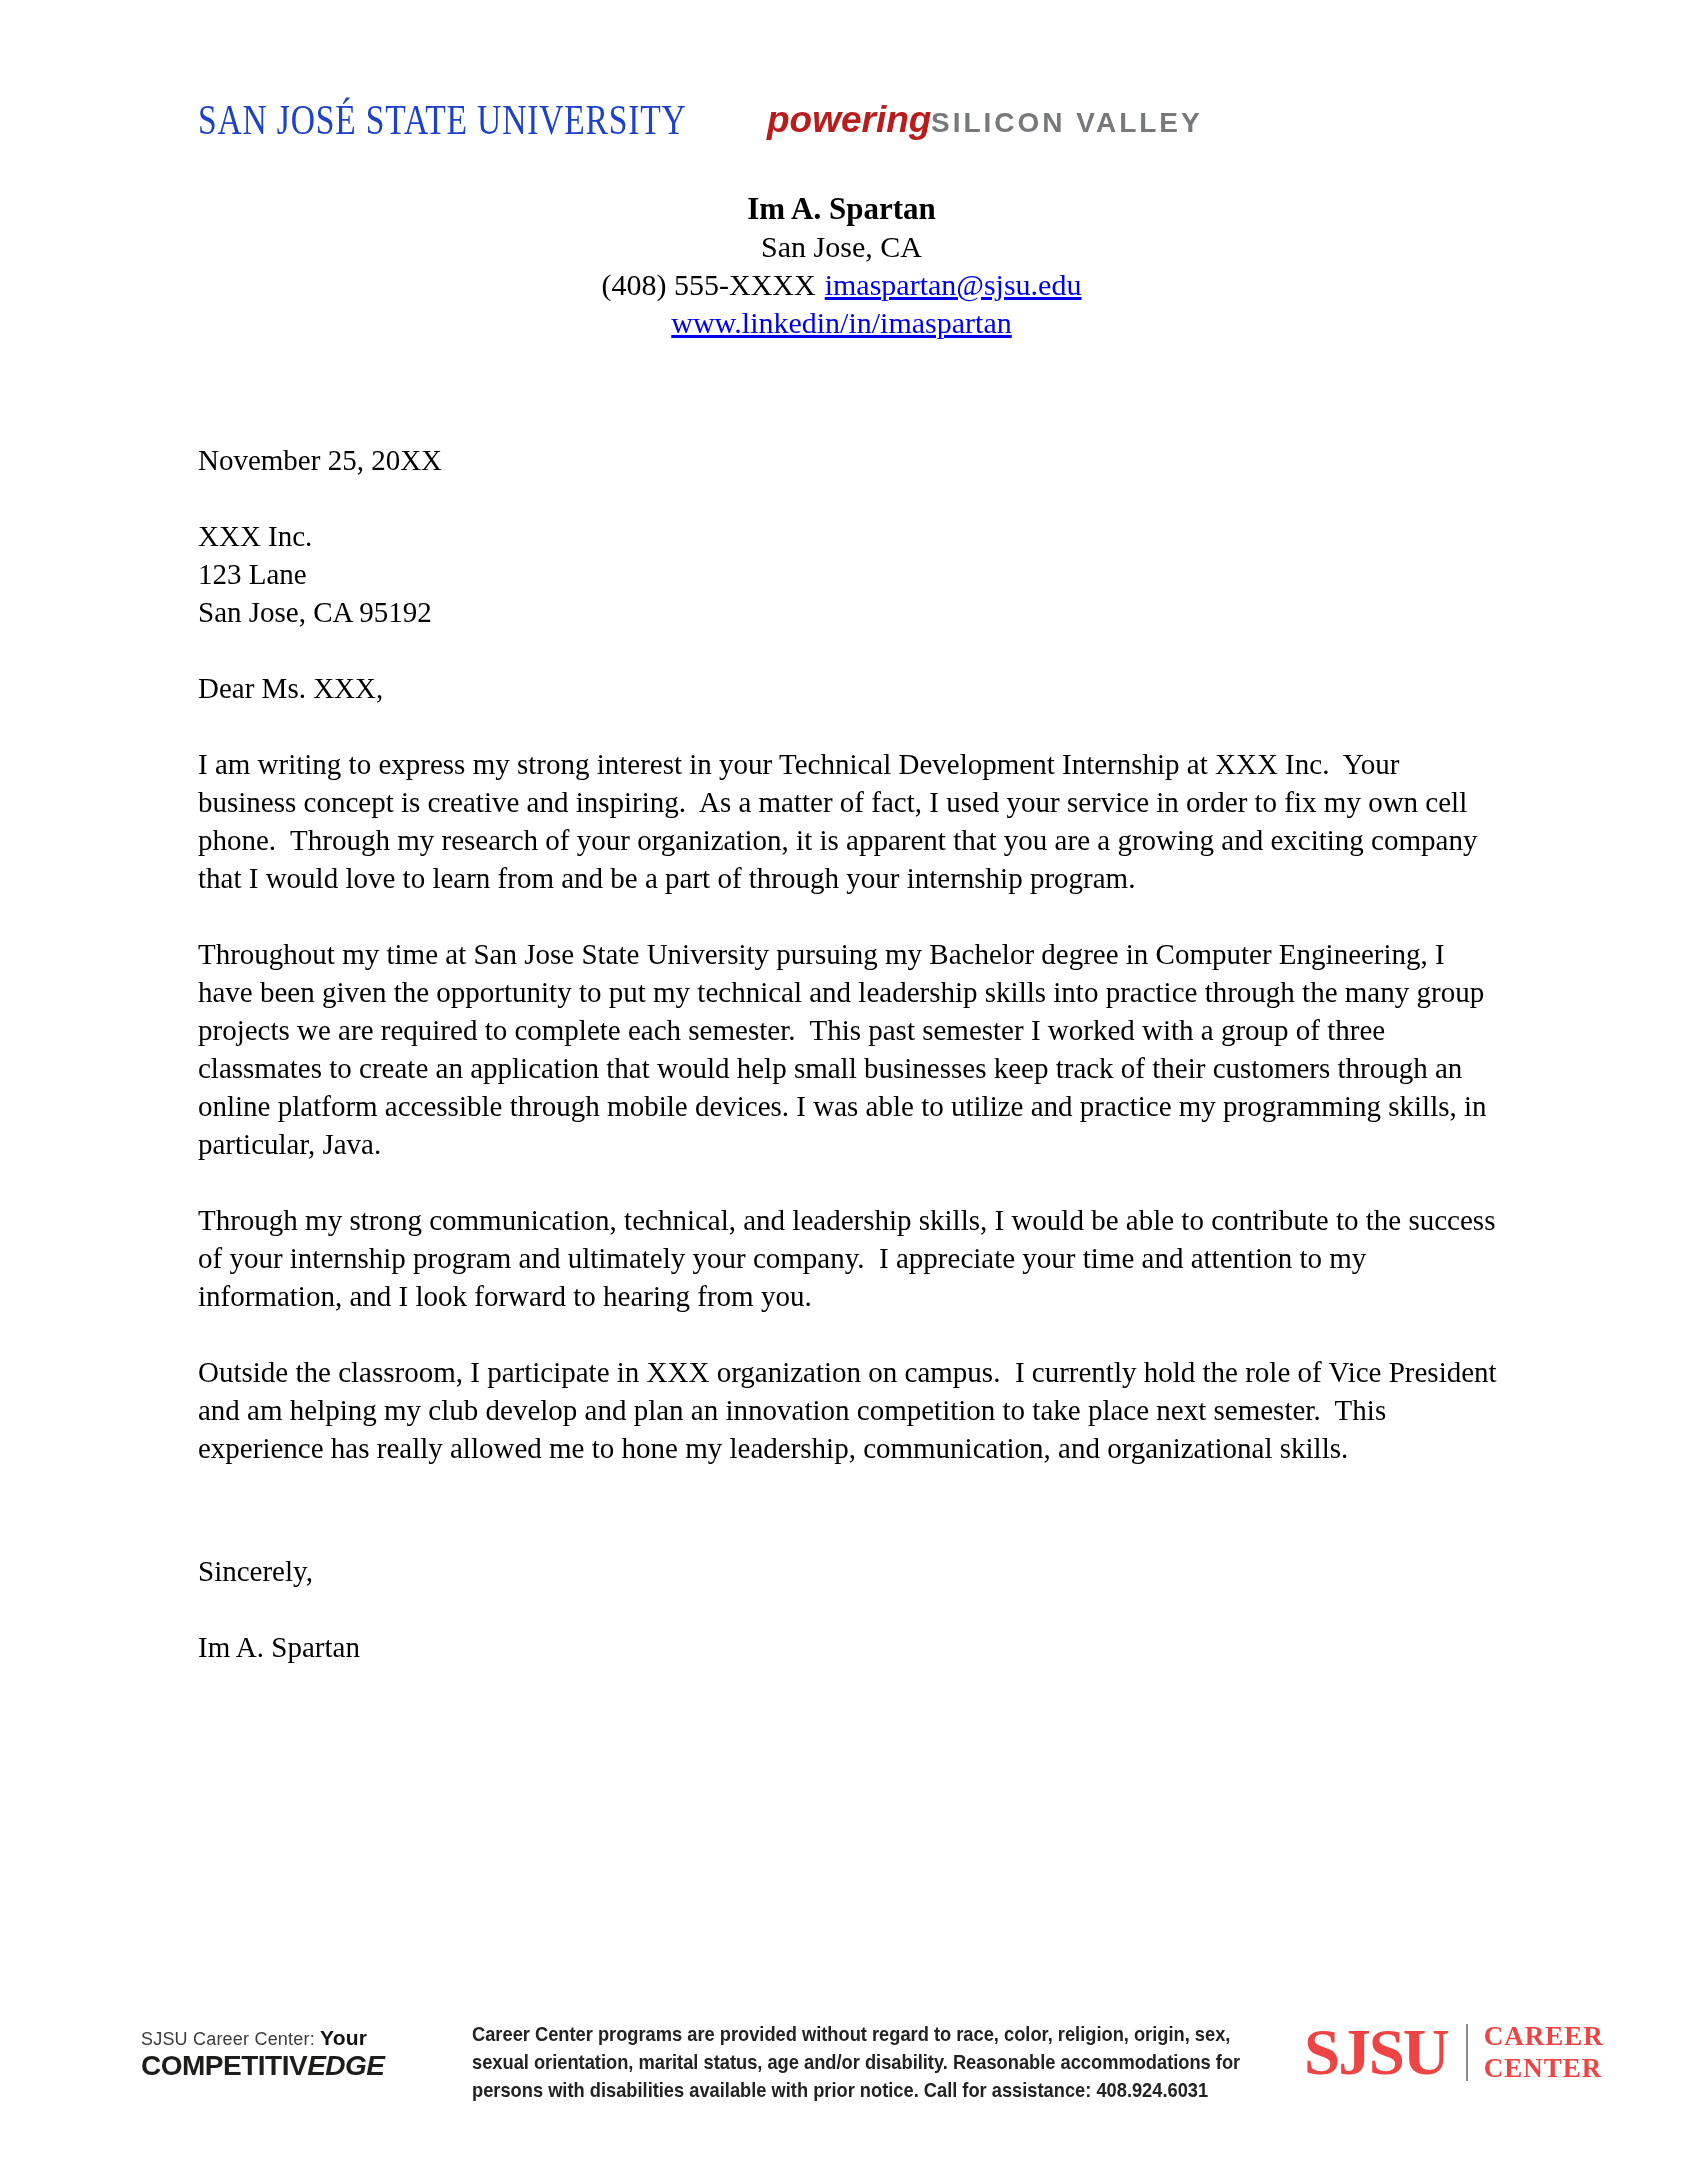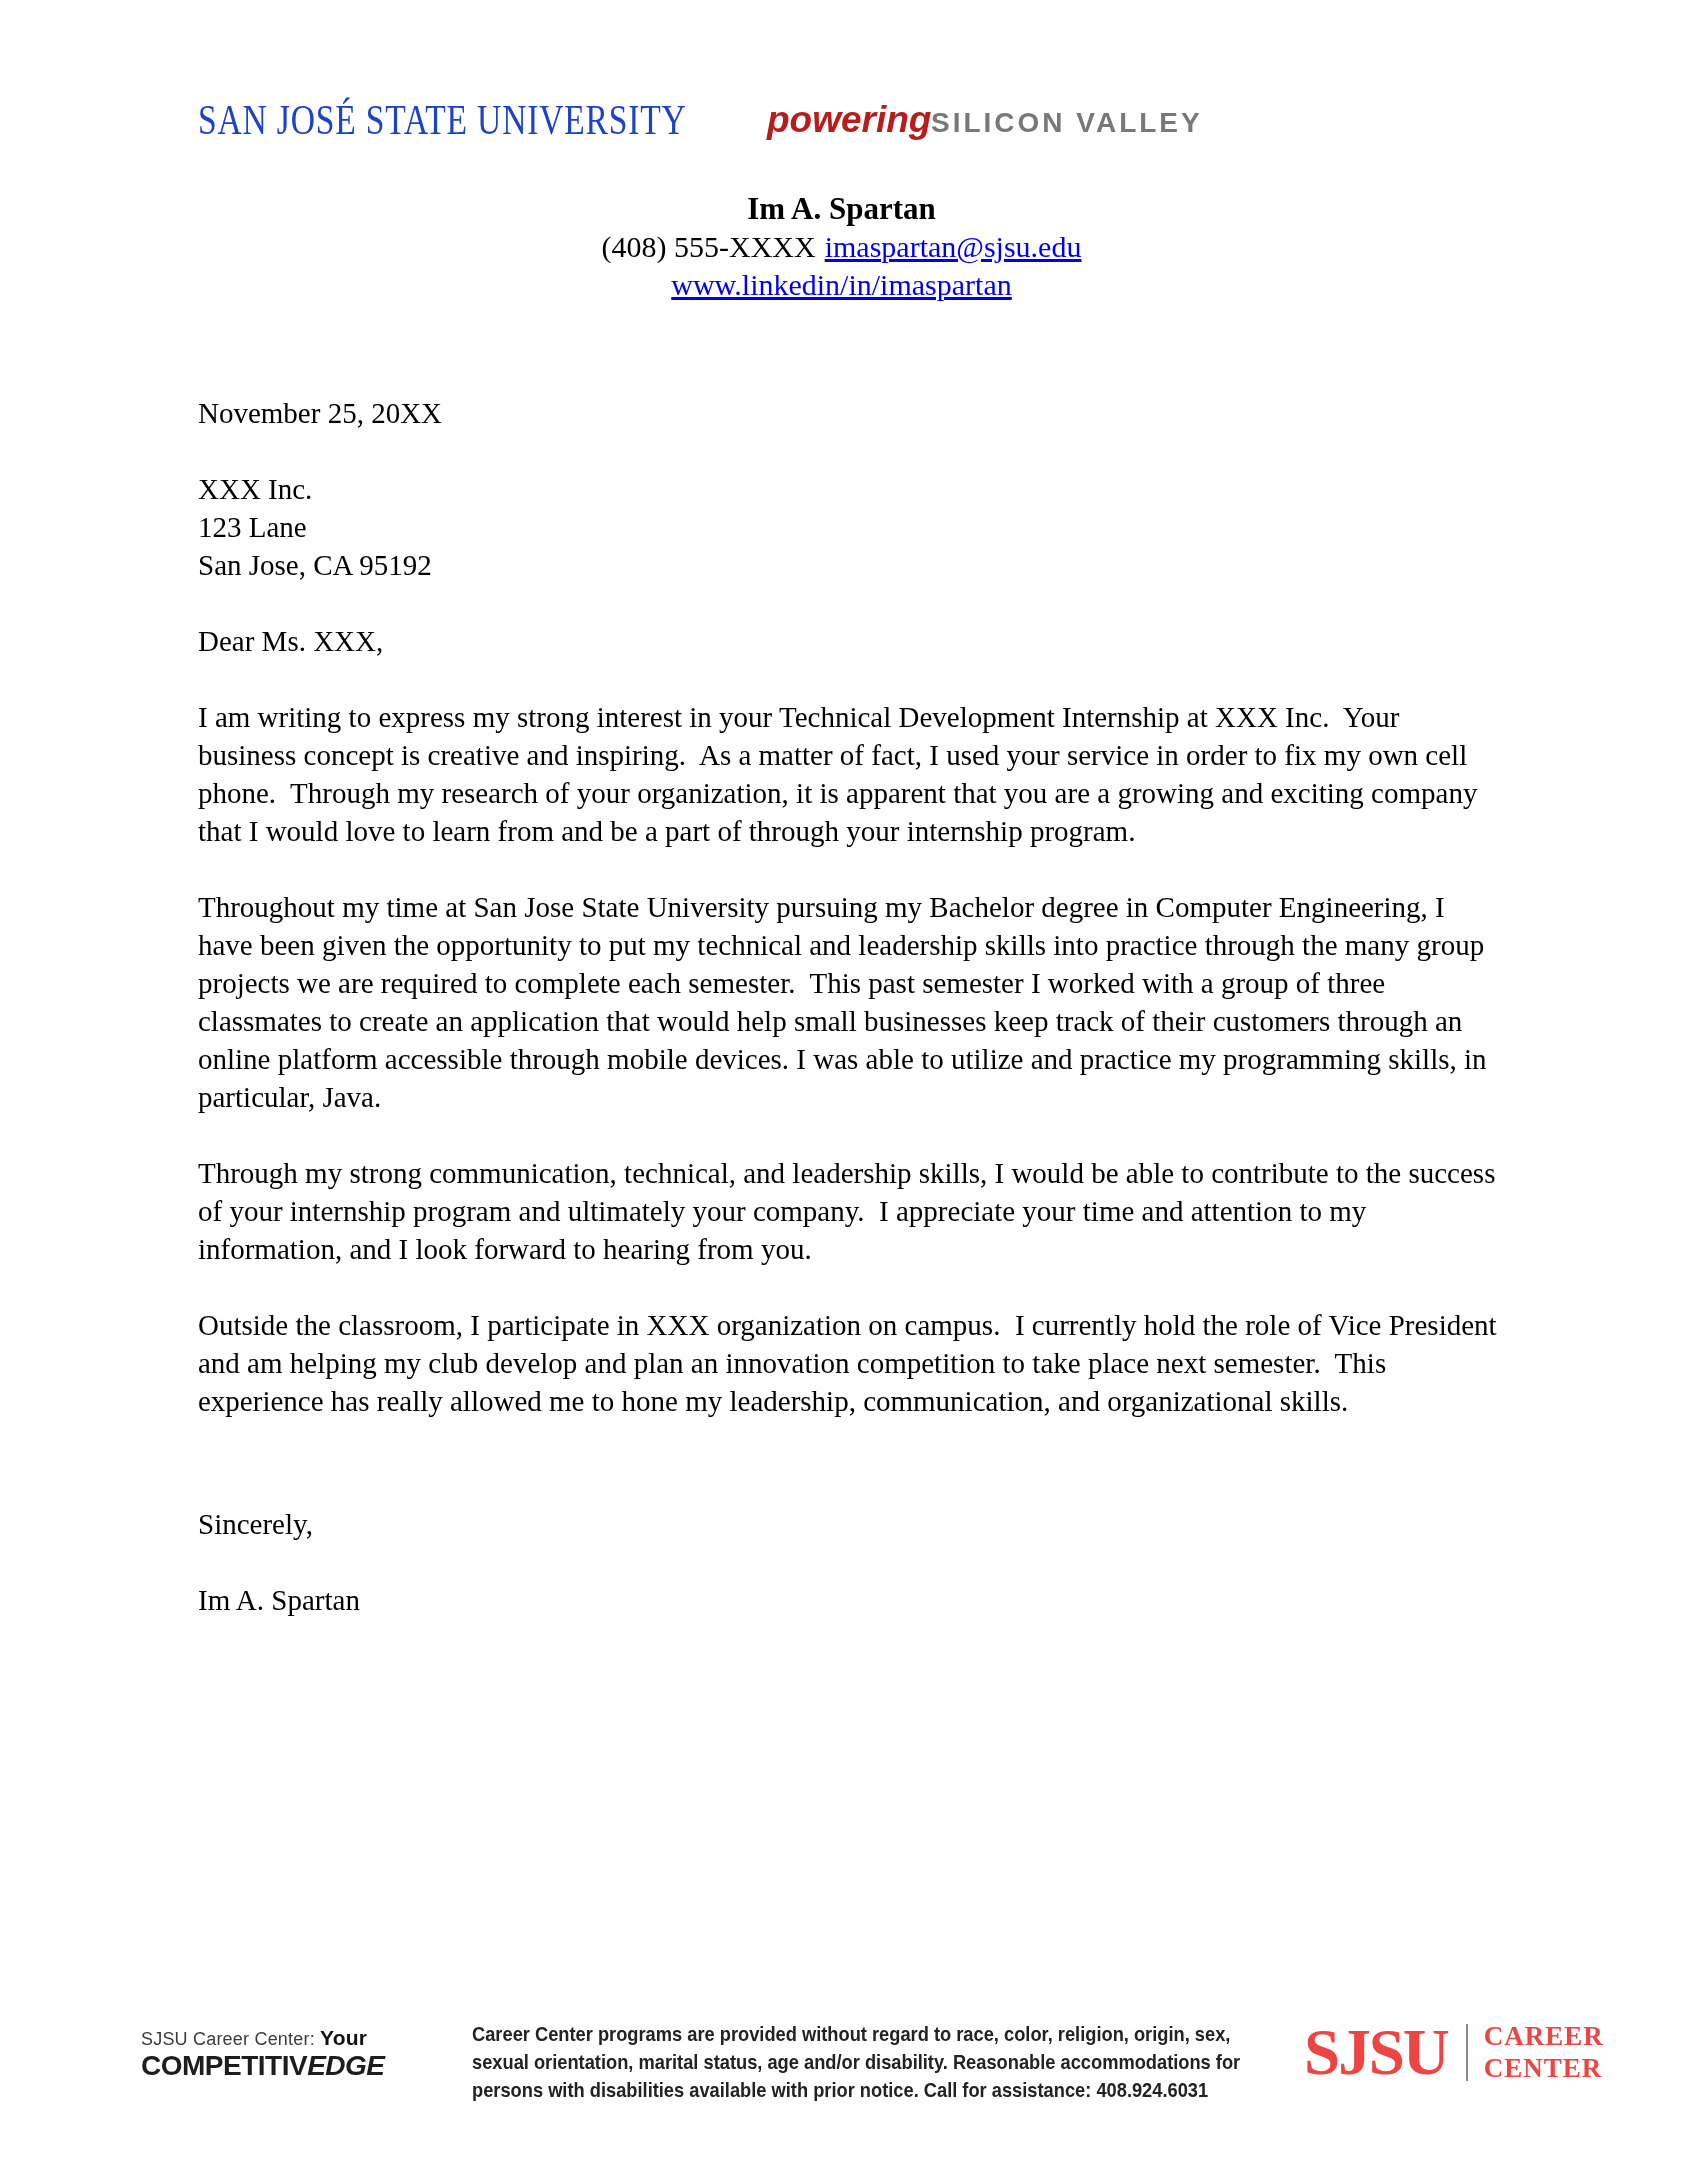--- a/index.html
+++ b/index.html
@@ -72,21 +72,21 @@
   }
   .contact a, .linkish {
     color: #0000ee;
   }
   .contact .phone { margin-right: 9px; }
 
   
   .letter {
     position: absolute;
     left: 198px;
-    top: 394px;
+    top: 441px;
     width: 1299px;
     font-size: 29px;
     line-height: 38px;
     font-family: Liberation Serif, serif;
   }
   .letter .block { margin-top: 38px; }
   .letter .para { margin-top: 38px; white-space: pre-wrap; }
   .letter .closing { margin-top: 85px; }
   .letter .signature { margin-top: 38px; }
 
@@ -170,20 +170,21 @@
 <body>
 
 <div class="page">
 
   <div class="wordmark-univ">SAN JOSÉ STATE UNIVERSITY</div>
   <div class="wordmark-powering">powering</div>
   <div class="wordmark-sv">SILICON VALLEY</div>
 
   <div class="contact">
     <div class="name">Im A. Spartan</div>
+    <div>San Jose, CA</div>
     <div>
       <span class="phone">(408) 555-XXXX</span><a href="#" class="linkish">imaspartan@sjsu.edu</a>
     </div>
     <div>
       <a href="#" class="linkish">www.linkedin/in/imaspartan</a>
     </div>
   </div>
 
   <div class="letter">
     <div>November 25, 20XX</div>

